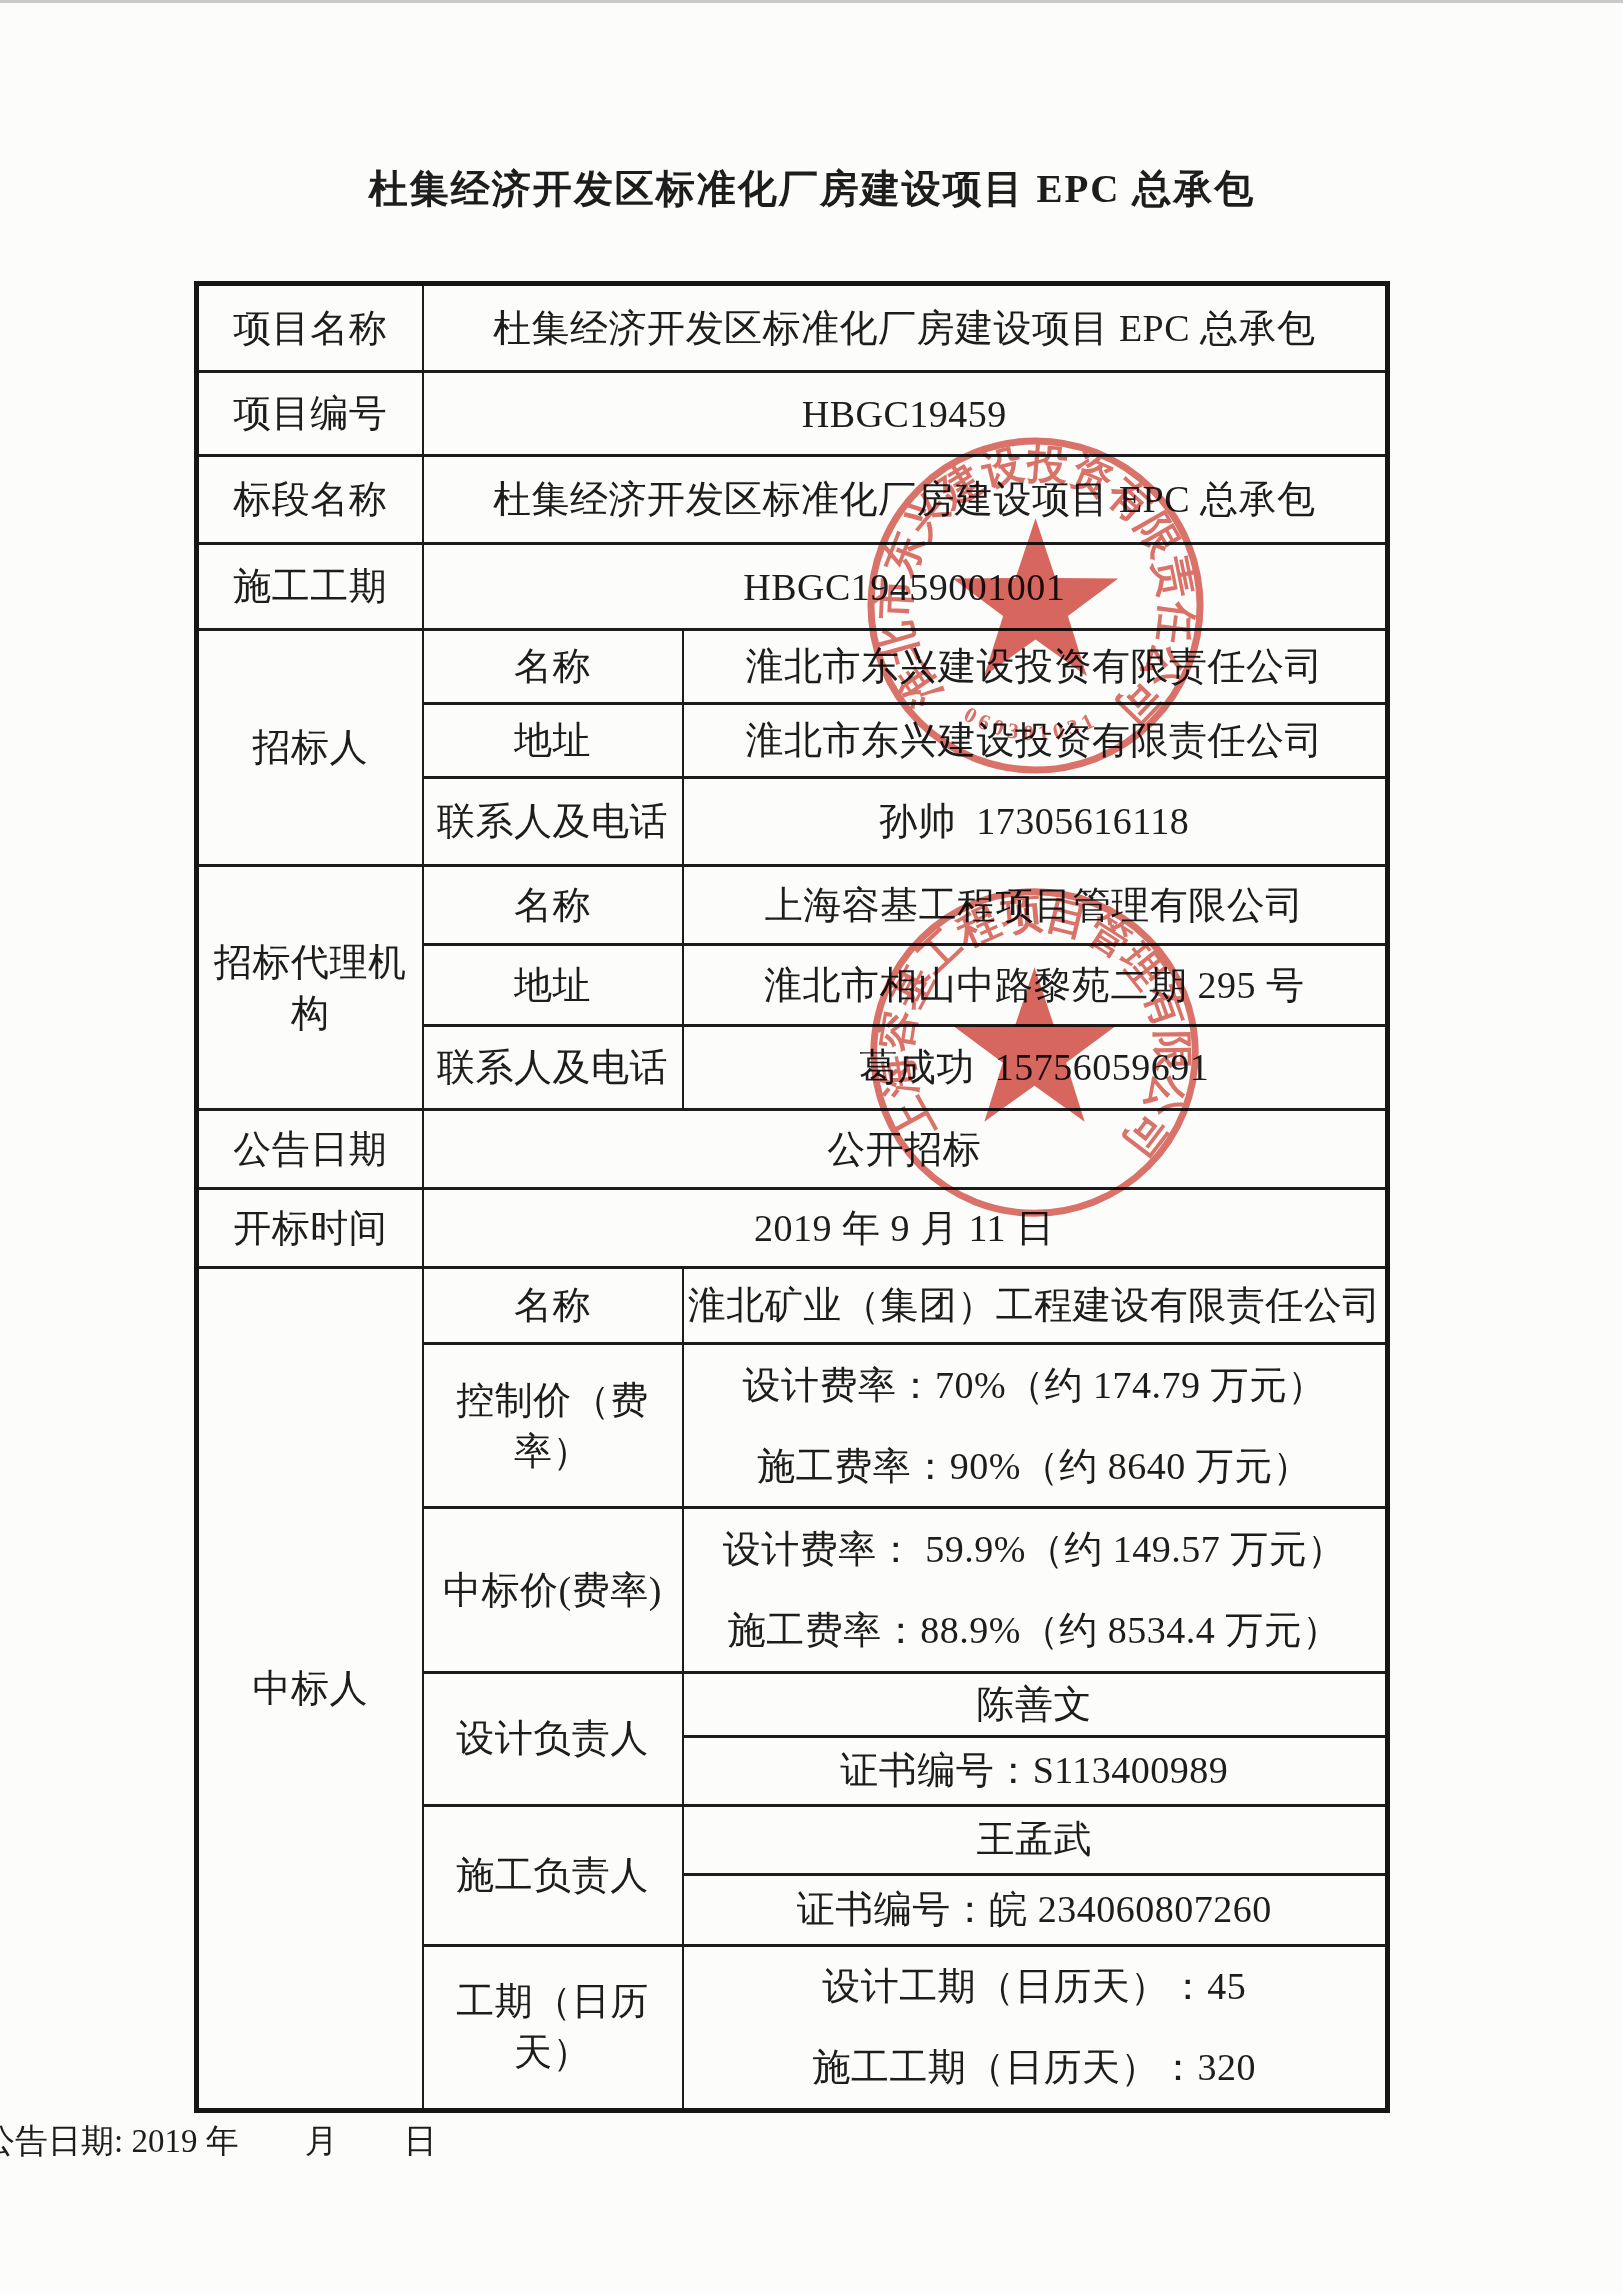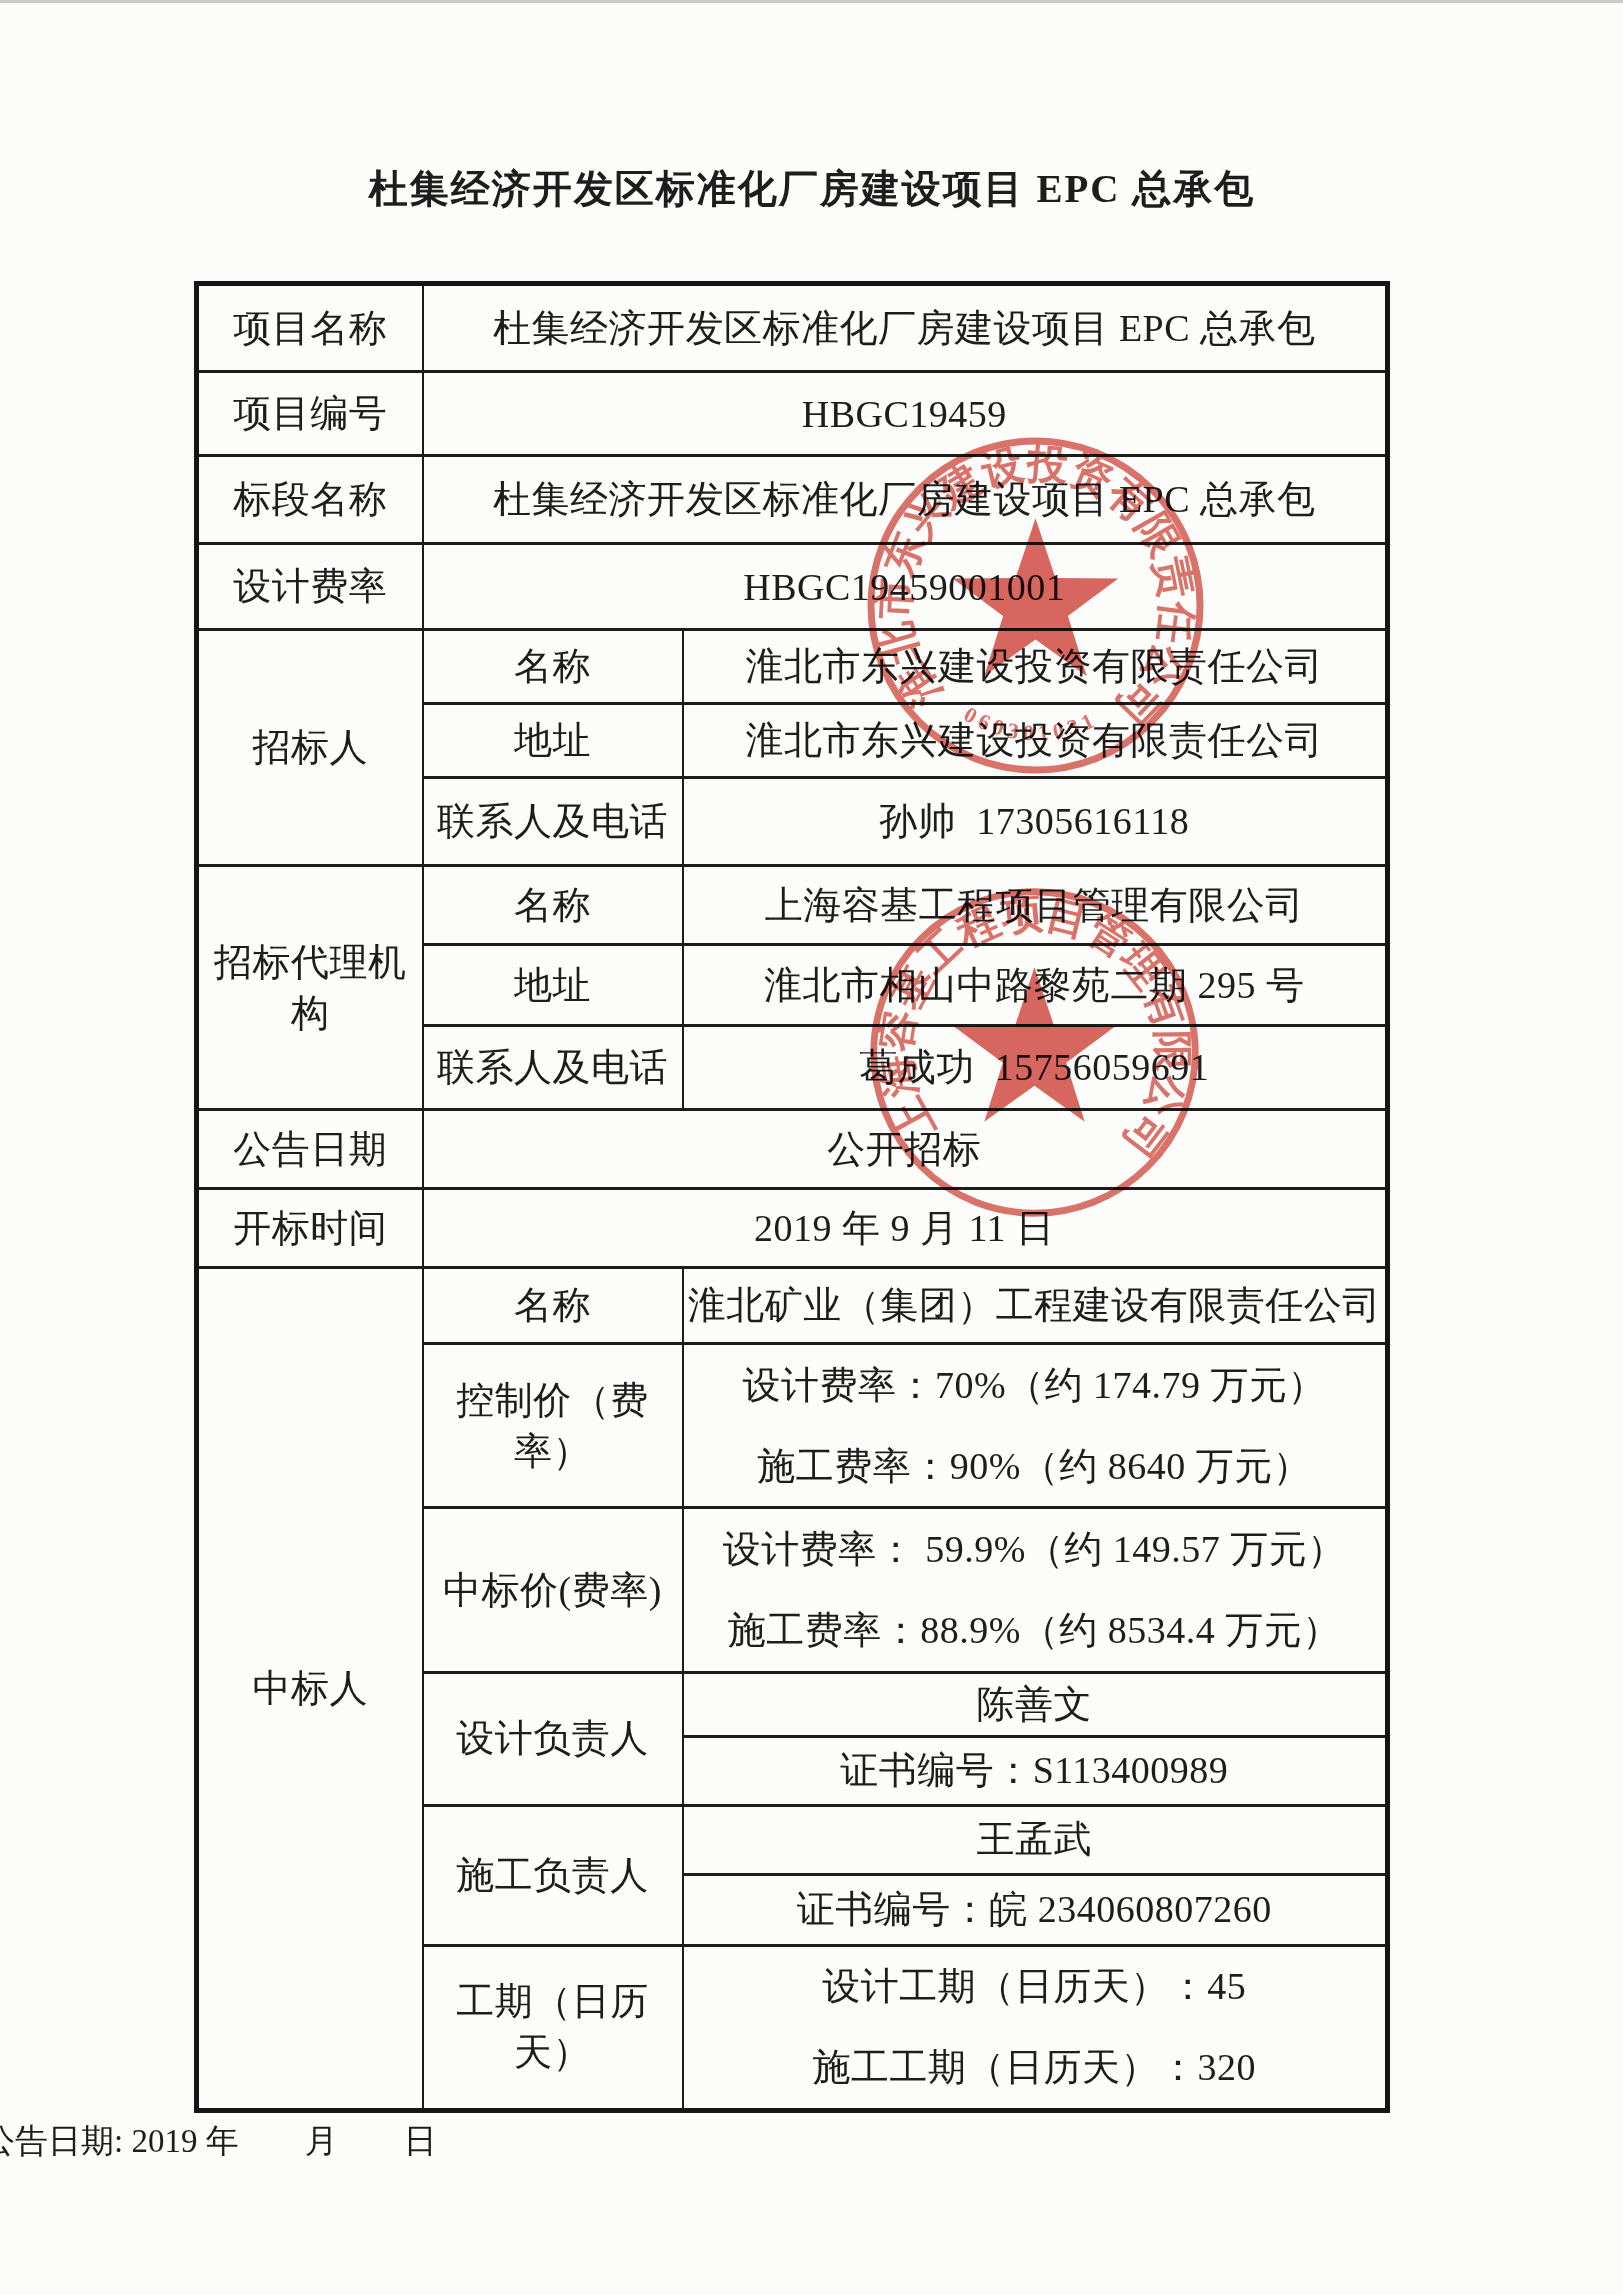--- a/index.html
+++ b/index.html
@@ -131,21 +131,21 @@
       </tr>
       <tr class="h170">
         <td>项目编号</td>
         <td colspan="2">HBGC19459</td>
       </tr>
       <tr class="h180">
         <td>标段名称</td>
         <td colspan="2" class="ws">杜集经济开发区标准化厂房建设项目 EPC 总承包</td>
       </tr>
       <tr class="h175">
-        <td>设计费率</td>
+        <td>施工工期</td>
         <td colspan="2">HBGC19459001001</td>
       </tr>
 
       <tr class="h150">
         <td rowspan="3">招标人</td>
         <td>名称</td>
         <td>淮北市东兴建设投资有限责任公司</td>
       </tr>
       <tr class="h150">
         <td>地址</td>

